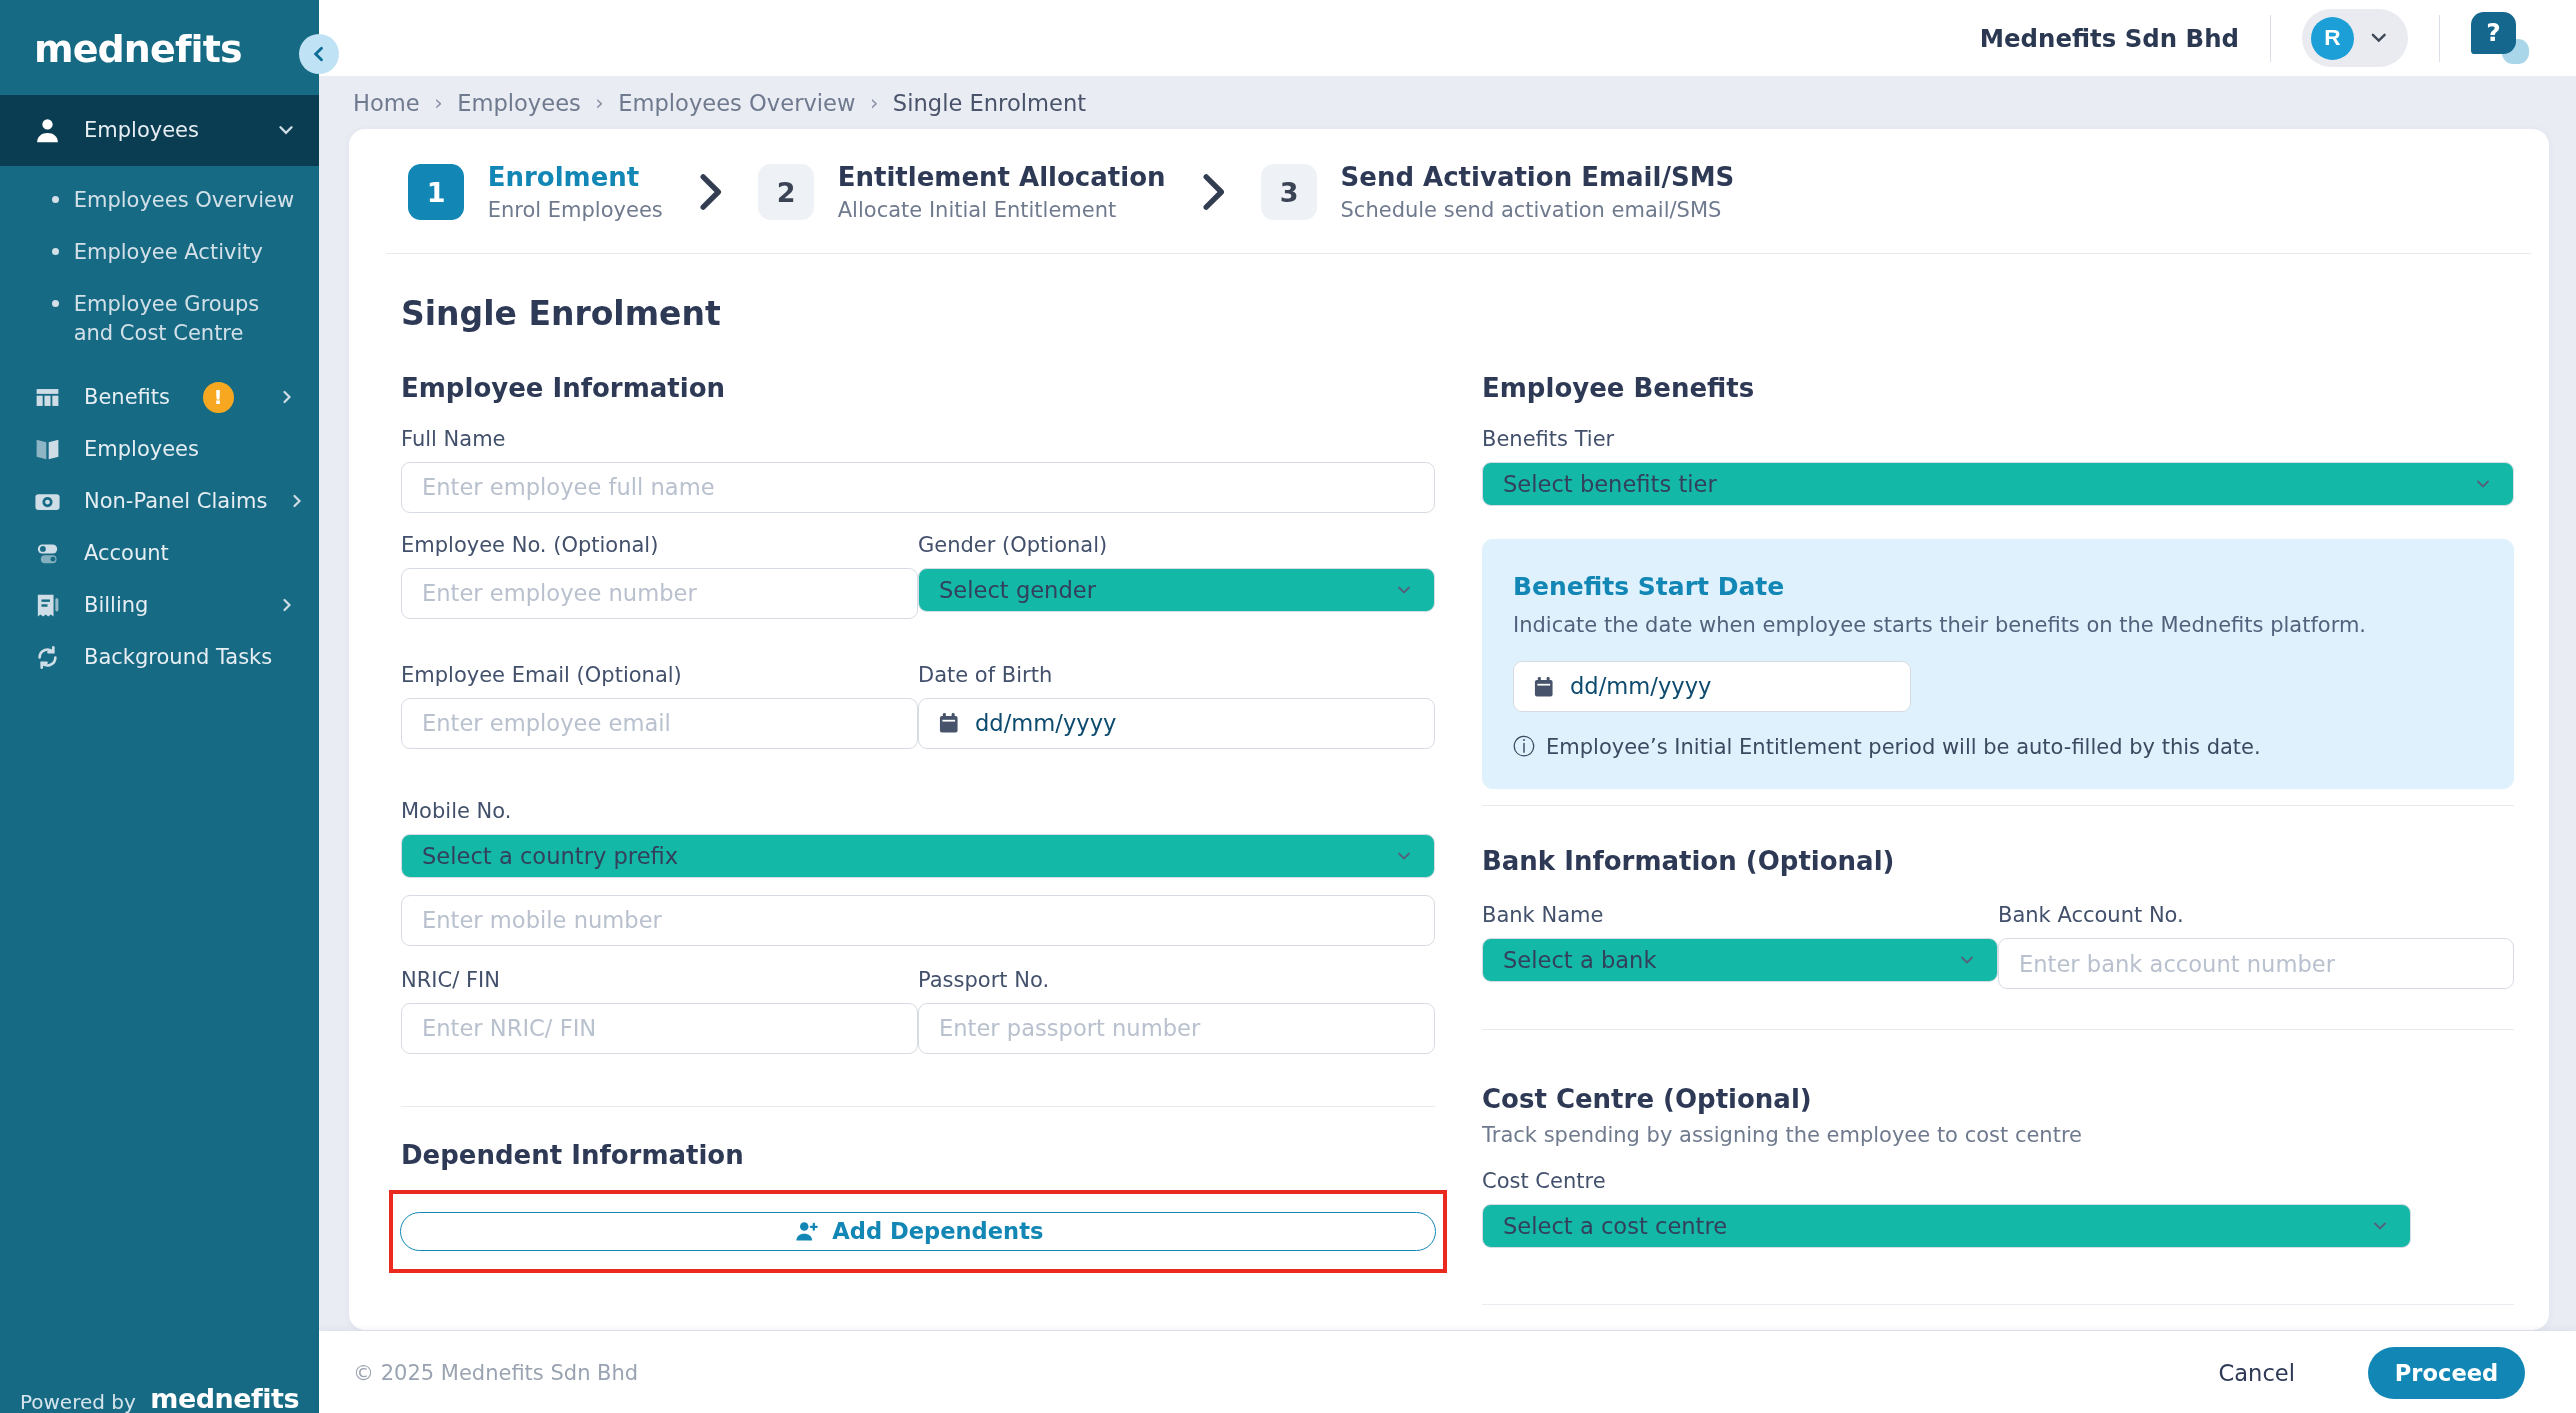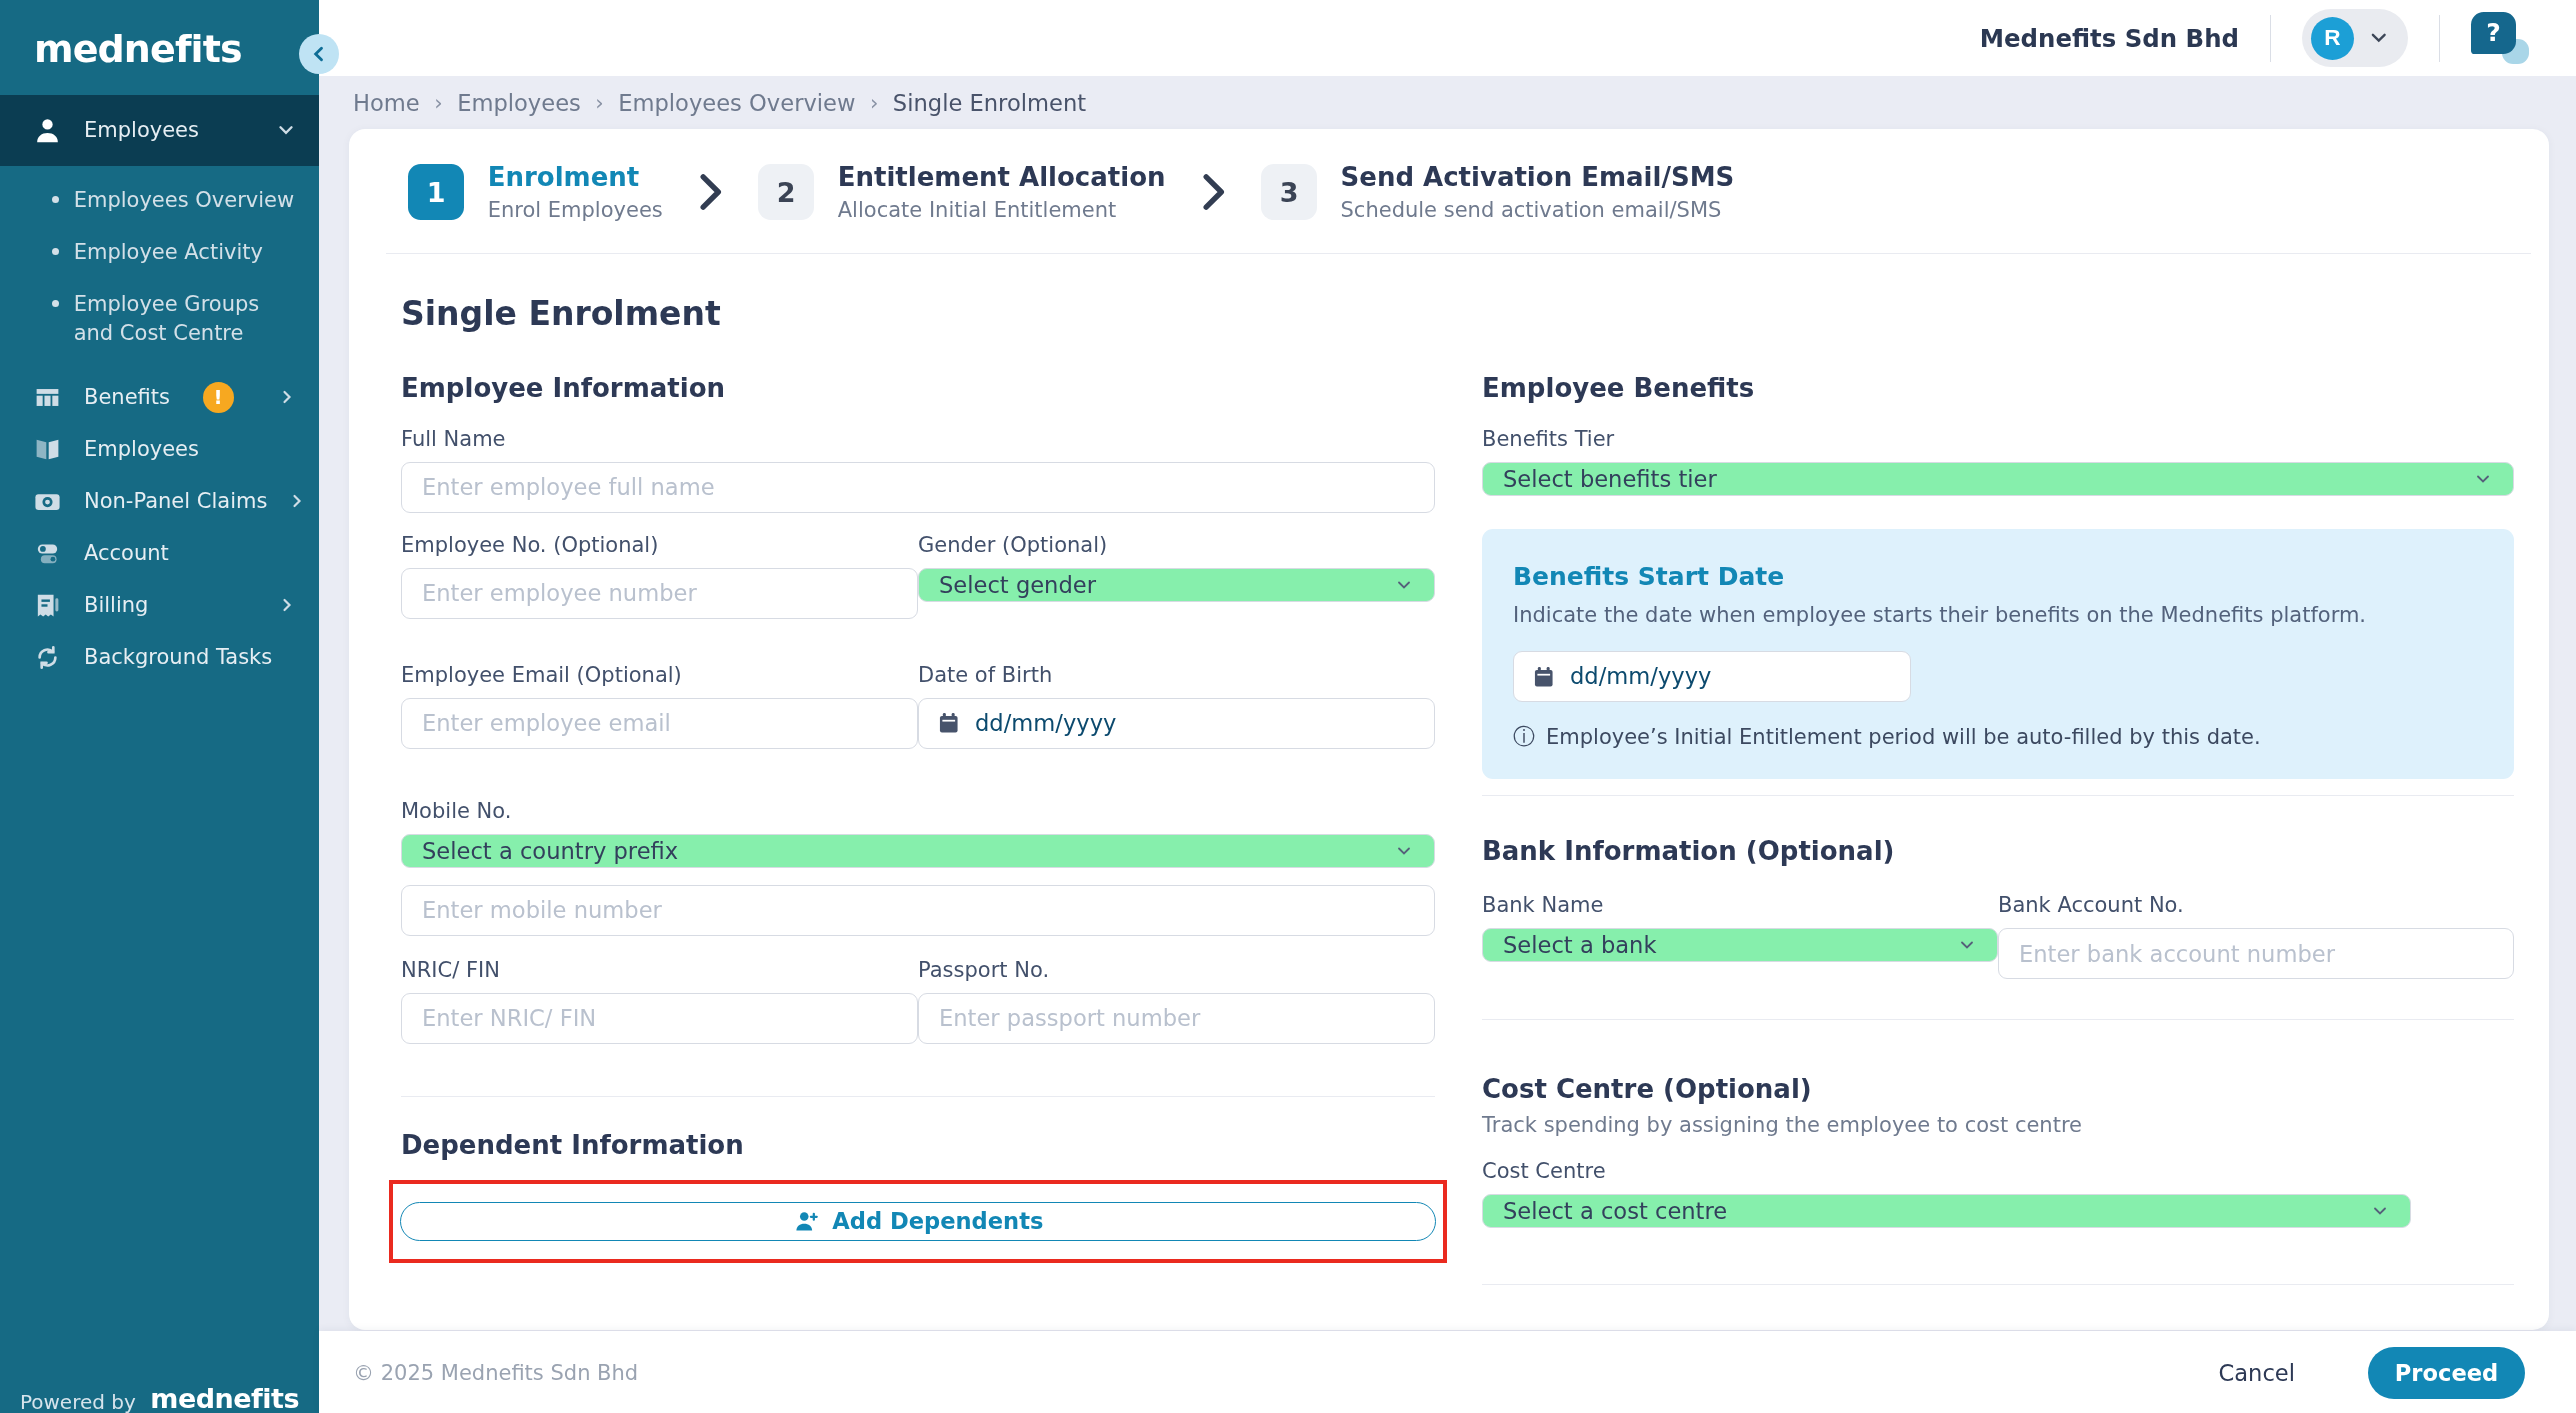--- a/index.html
+++ b/index.html
@@ -68,22 +68,22 @@
 
   .columns{display:flex;gap:47px;margin-top:40px}
   .col-left{width:1034px;flex:none}
   .col-right{width:1032px;flex:none}
   .section-h{font-size:26px;font-weight:700;color:#2d3955}
   .section-sub{font-size:21px;color:#6f7a8e;margin-top:9px}
   .field-label{display:block;font-size:21px;color:#42506b;margin-bottom:11px}
   .tinput{width:100%;height:51px;border:1.4px solid #d7dbe3;border-radius:9px;padding:0 20px;
     font-size:22.6px;color:#33405c;background:#fff;font-family:inherit;outline:none}
   .tinput::placeholder{color:#b9c1ce}
-  .selectbox{height:34px;border:1.4px solid #d7dbe3;border-radius:9px;padding:4px 20px;display:flex;
-    align-items:center;justify-content:space-between;background:#86efac;cursor:pointer}
+  .selectbox{height:44px;border:1.4px solid #d7dbe3;border-radius:9px;padding:4px 20px;display:flex;
+    align-items:center;justify-content:space-between;background:#14b8a6;cursor:pointer}
   .select-value{font-size:22.6px;color:#33405c}
   .datebox{height:51px;border:1.4px solid #d7dbe3;border-radius:9px;padding:0 18px;display:flex;
     align-items:center;gap:14.5px;background:#fff;cursor:text}
   .date-ph{font-size:22.6px;color:#0c4a6e}
   .row2{display:flex;}
   .row2>div{flex:1}
   .divider{height:0.9px;background:#e9ebf1}
 
   .bluepanel{background:#def1fc;border-radius:11px;padding:33px 31px 27px;margin-top:33px}
   .bp-title{font-size:25px;font-weight:700;color:#1287b5}

